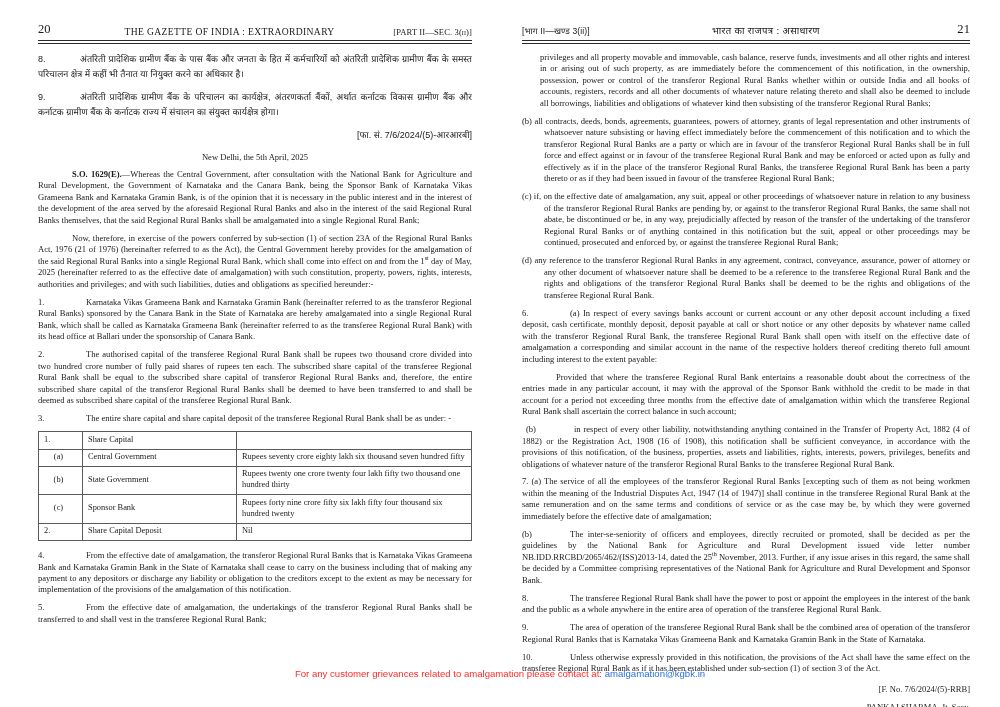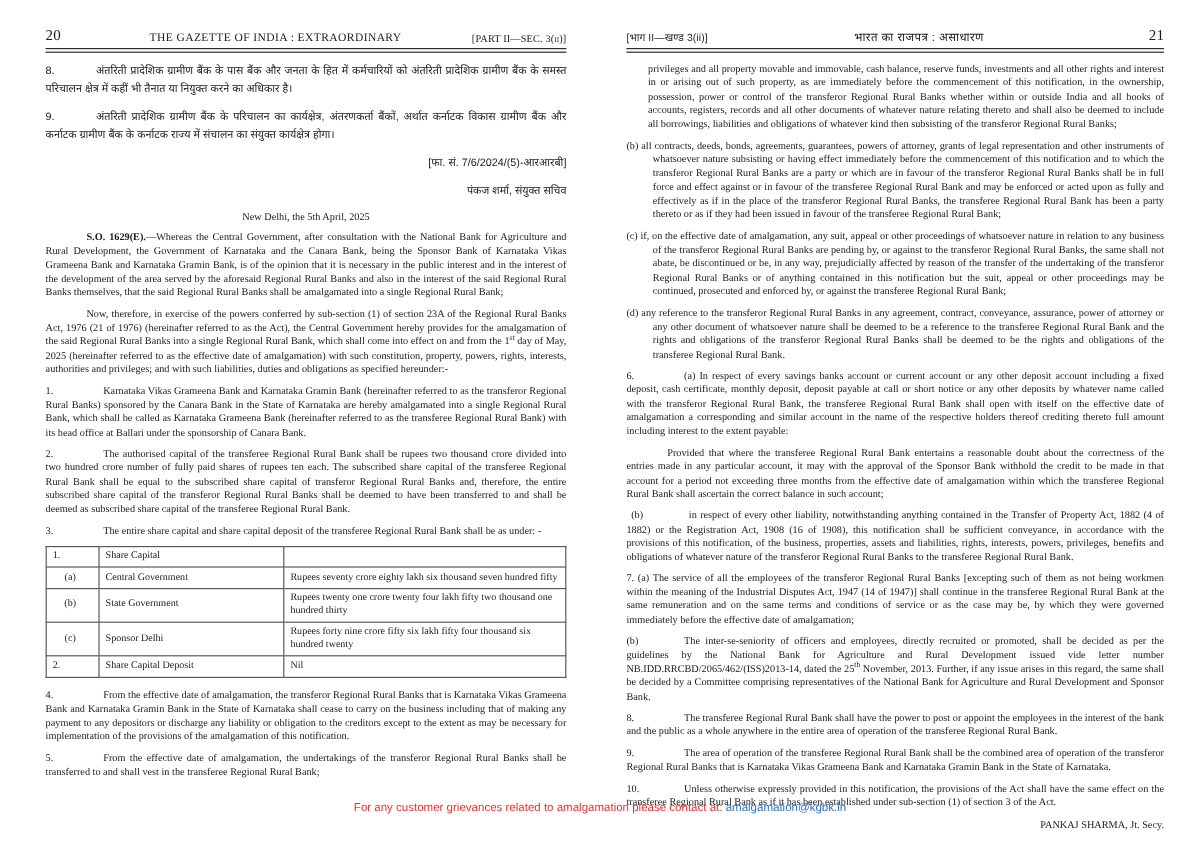--- a/index.html
+++ b/index.html
@@ -117,21 +117,20 @@
       <span class="side smallcaps">[PART II—SEC. 3(ii)]</span>
     </div>
     <div class="rule"></div>
 
     <p class="hi"><span class="ind-num">8.</span><span>अंतरिती प्रादेशिक ग्रामीण बैंक के पास बैंक और जनता के हित में कर्मचारियों को अंतरिती प्रादेशिक ग्रामीण बैंक के समस्त परिचालन क्षेत्र में कहीं भी तैनात या नियुक्त करने का अधिकार है।</span></p>
 
     <p class="hi"><span class="ind-num">9.</span><span>अंतरिती प्रादेशिक ग्रामीण बैंक के परिचालन का कार्यक्षेत्र, अंतरणकर्ता बैंकों, अर्थात कर्नाटक विकास ग्रामीण बैंक और कर्नाटक ग्रामीण बैंक के कर्नाटक राज्य में संचालन का संयुक्त कार्यक्षेत्र होगा।</span></p>
 
 
     <p class="hi right">[फा. सं. 7/6/2024/(5)-आरआरबी]</p>
-    <p class="hi right">पंकज शर्मा, संयुक्त सचिव</p>
 
     <div class="notif-date">New Delhi, the 5th April, 2025</div>
 
     <p class="firstline"><span class="b">S.O. 1629(E).</span><span>—</span><span>Whereas the Central Government, after consultation with the National Bank for Agriculture and Rural Development, the Government of Karnataka and the Canara Bank, being the Sponsor Bank of Karnataka Vikas Grameena Bank and Karnataka Gramin Bank, is of the opinion that it is necessary in the public interest and in the interest of the development of the area served by the aforesaid Regional Rural Banks and also in the interest of the said Regional Rural Banks themselves, that the said Regional Rural Banks shall be amalgamated into a single Regional Rural Bank;</span></p>
 
     <p class="firstline"><span>Now, therefore, in exercise of the powers conferred by sub-section (1) of section 23A of the Regional Rural Banks Act, 1976 (21 of 1976) (hereinafter referred to as the Act), the Central Government hereby provides for the amalgamation of the said Regional Rural Banks into a single Regional Rural Bank, which shall come into effect on and from the 1</span><sup>st</sup><span> day of May, 2025 (hereinafter referred to as the effective date of amalgamation) with such constitution, property, powers, rights, interests, authorities and privileges; and with such liabilities, duties and obligations as specified hereunder:-</span></p>
 
     <p><span class="ind-num-w">1.</span><span>Karnataka Vikas Grameena Bank and Karnataka Gramin Bank (hereinafter referred to as the transferor Regional Rural Banks) sponsored by the Canara Bank in the State of Karnataka are hereby amalgamated into a single Regional Rural Bank, which shall be called as Karnataka Grameena Bank (hereinafter referred to as the transferee Regional Rural Bank) with its head office at Ballari under the sponsorship of Canara Bank.</span></p>
 
     <p><span class="ind-num-w">2.</span><span>The authorised capital of the transferee Regional Rural Bank shall be rupees two thousand crore divided into two hundred crore number of fully paid shares of rupees ten each. The subscribed share capital of the transferee Regional Rural Bank shall be equal to the subscribed share capital of transferor Regional Rural Banks and, therefore, the entire subscribed share capital of the transferor Regional Rural Banks shall be deemed to have been transferred to and shall be deemed as subscribed share capital of the transferee Regional Rural Bank.</span></p>
@@ -150,21 +149,21 @@
           <td class="c-name mid">Central Government</td>
           <td class="c-val">Rupees seventy crore eighty lakh six thousand seven hundred fifty</td>
         </tr>
         <tr>
           <td class="c-idx sub">(b)</td>
           <td class="c-name mid">State Government</td>
           <td class="c-val">Rupees twenty one crore twenty four lakh fifty two thousand one hundred thirty</td>
         </tr>
         <tr>
           <td class="c-idx sub">(c)</td>
-          <td class="c-name mid">Sponsor Delhi</td>
+          <td class="c-name mid">Sponsor Bank</td>
           <td class="c-val">Rupees forty nine crore fifty six lakh fifty four thousand six hundred twenty</td>
         </tr>
         <tr>
           <td class="c-idx">2.</td>
           <td class="c-name mid">Share Capital Deposit</td>
           <td class="c-val mid">Nil</td>
         </tr>
       </tbody>
     </table>
 
@@ -200,20 +199,21 @@
     <p>7. (a) The service of all the employees of the transferor Regional Rural Banks [excepting such of them as not being workmen within the meaning of the Industrial Disputes Act, 1947 (14 of 1947)] shall continue in the transferee Regional Rural Bank at the same remuneration and on the same terms and conditions of service or as the case may be, by which they were governed immediately before the effective date of amalgamation;</p>
 
     <p><span class="ind-num-w">(b)</span><span>The inter-se-seniority of officers and employees, directly recruited or promoted, shall be decided as per the guidelines by the National Bank for Agriculture and Rural Development issued </span><span class="i">vide</span><span> letter number NB.IDD.RRCBD/2065/462/(ISS)2013-14, dated the 25</span><sup>th</sup><span> November, 2013. Further, if any issue arises in this regard, the same shall be decided by a Committee comprising representatives of the National Bank for Agriculture and Rural Development and Sponsor Bank.</span></p>
 
     <p><span class="ind-num-w">8.</span><span>The transferee Regional Rural Bank shall have the power to post or appoint the employees in the interest of the bank and the public as a whole anywhere in the entire area of operation of the transferee Regional Rural Bank.</span></p>
 
     <p><span class="ind-num-w">9.</span><span>The area of operation of the transferee Regional Rural Bank shall be the combined area of operation of the transferor Regional Rural Banks that is Karnataka Vikas Grameena Bank and Karnataka Gramin Bank in the State of Karnataka.</span></p>
 
     <p><span class="ind-num-w">10.</span><span>Unless otherwise expressly provided in this notification, the provisions of the Act shall have the same effect on the transferee Regional Rural Bank as if it has been established under sub-section (1) of section 3 of the Act.</span></p>
 
+    <p class="right" style="margin-top:9px;">[F. No. 7/6/2024/(5)-RRB]</p>
     <p class="right" style="margin-top:7px;">PANKAJ SHARMA, Jt. Secy.</p>
 
   </div>
 
   <div class="footer">
     <span>For any customer grievances related to amalgamation please contact at: </span><span class="mail">amalgamation@kgbk.in</span>
   </div>
 
 </div>
 

